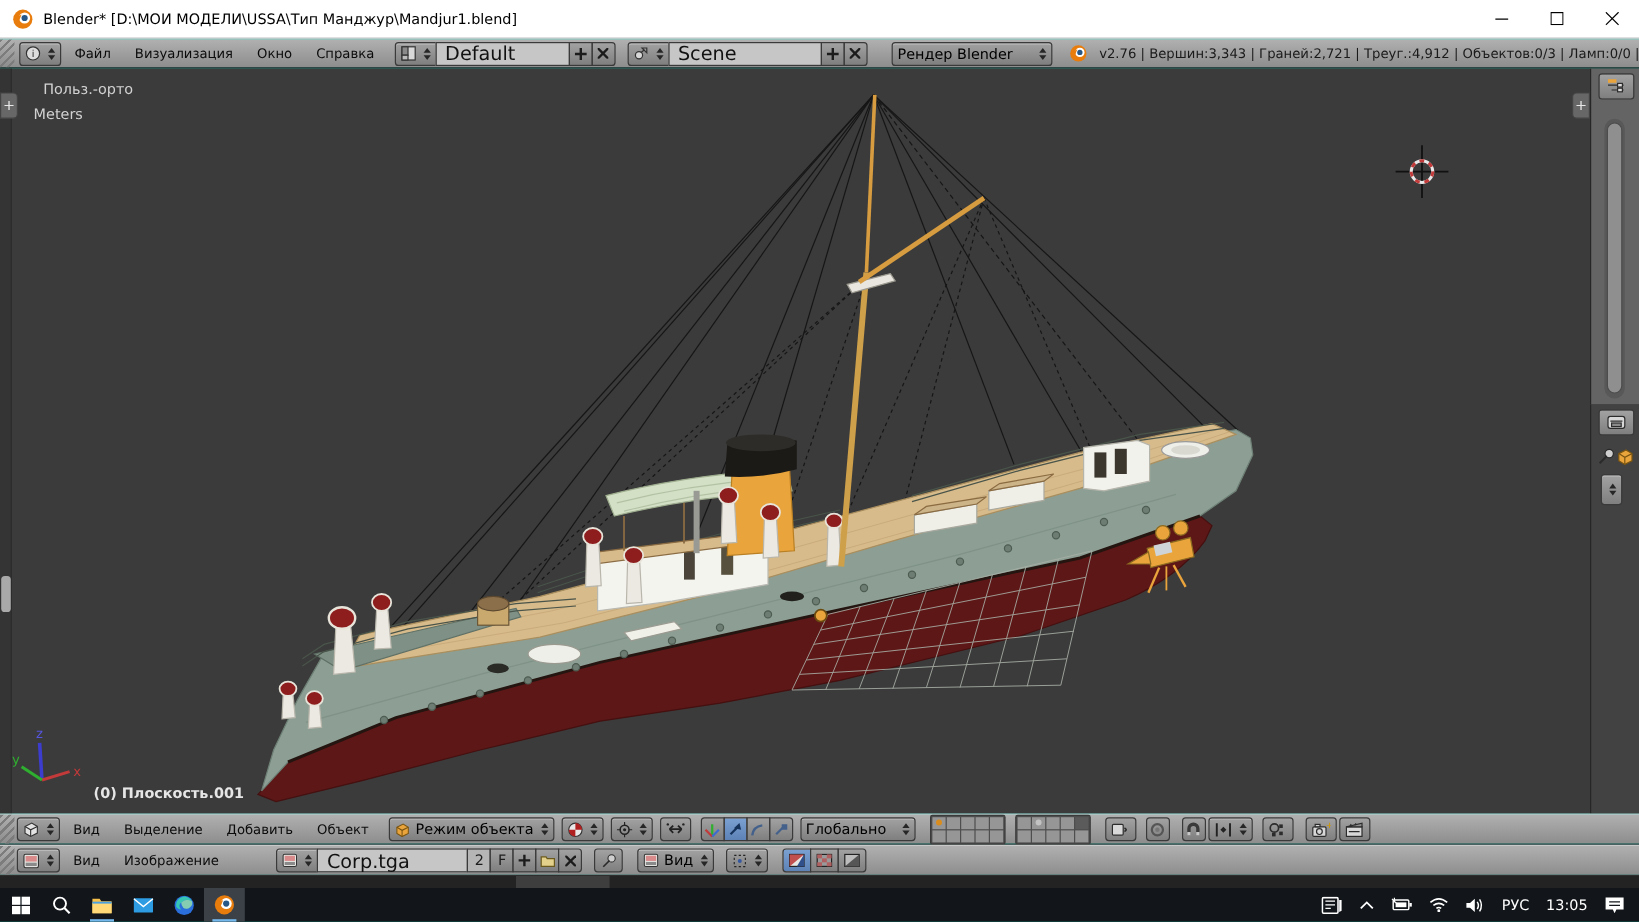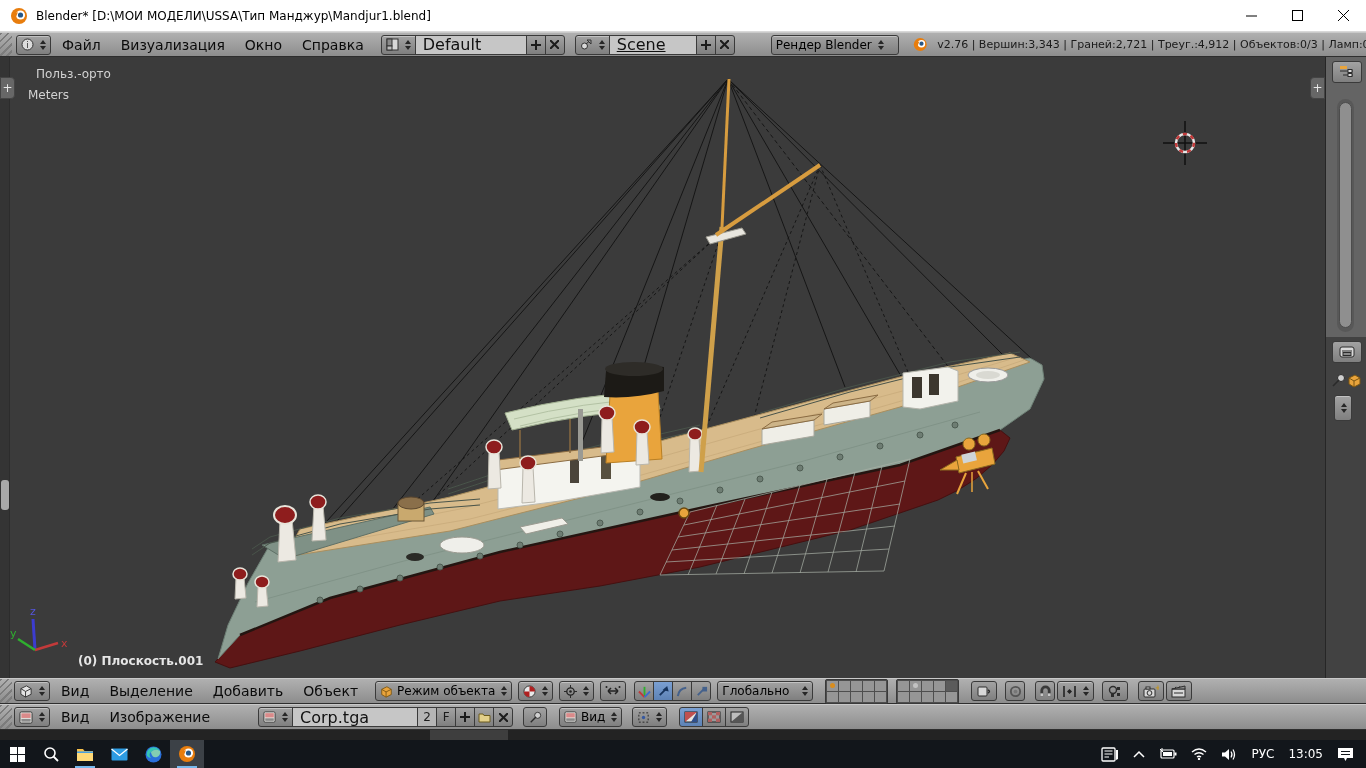--- a/index.html
+++ b/index.html
@@ -11,21 +11,21 @@
   .titlebar { position:absolute; top:0; left:0; width:1366px; height:32px; background:#ffffff; display:flex; align-items:center; border-bottom:1px solid #d8d8d8; }
   .titlebar .appicon { margin:0 8px 0 10px; }
   .titlebar .title { font-size:12px; color:#000; }
   .winbtns { margin-left:auto; display:flex; height:32px; }
   .wb { width:46px; height:32px; display:flex; align-items:center; justify-content:center; }
   .wb svg { display:block; }
 
   
   .bheader { position:absolute; left:0; width:1366px; display:flex; align-items:center; background:linear-gradient(#b0b0b0,#8d8d8d); border-top:1px solid #c9c9c9; border-bottom:1px solid #2e2e2e; gap:2px; }
   .corner { width:12px; height:100%; background:repeating-linear-gradient(135deg,#7c7c7c 0 2px,transparent 2px 5px); flex:0 0 auto; }
-  .hmenu { font-size:14px; color:#0b0b0b; padding:0 9px; white-space:nowrap; }
+  .hmenu { font-size:11px; color:#0b0b0b; padding:0 9px; white-space:nowrap; }
   .chip { display:inline-flex; align-items:center; height:20px; border:1px solid #3a3a3a; border-radius:3px; background:linear-gradient(#a2a2a2,#7f7f7f); color:#000; font-size:12px; padding:0 4px; gap:4px; box-shadow:inset 0 1px 0 rgba(255,255,255,.35); white-space:nowrap; }
   .stepper { display:flex; flex-direction:column; align-items:center; gap:2px; margin-left:2px; }
   .stepper .up { width:0; height:0; border-left:3px solid transparent; border-right:3px solid transparent; border-bottom:4px solid #262626; }
   .stepper .dn { width:0; height:0; border-left:3px solid transparent; border-right:3px solid transparent; border-top:4px solid #262626; }
   .field { background:#c6c6c6; border:1px solid #3a3a3a; height:20px; padding:0 7px; font-size:16px; color:#111; display:flex; align-items:center; }
   .sqbtn { width:20px; height:20px; border:1px solid #3a3a3a; border-radius:3px; background:linear-gradient(#a2a2a2,#7f7f7f); display:flex; align-items:center; justify-content:center; font-size:12px; color:#1c1c1c; }
   .group { display:inline-flex; align-items:center; }
   .group > * { border-radius:0; margin-left:-1px; }
   .group > :first-child { border-radius:3px 0 0 3px; margin-left:0; }
   .group > :last-child { border-radius:0 3px 3px 0; }
@@ -140,35 +140,35 @@
         <svg width="13" height="13" viewBox="0 0 13 13">
             <circle cx="4.5" cy="8" r="3" fill="#d8d8d8" stroke="#333"></circle>
             <path d="M7,2 L11,2 L11,6 Z" fill="#9a9a9a" stroke="#333"></path>
             <line x1="6" y1="6" x2="9" y2="3.5" stroke="#333"></line>
           </svg>
         <span class="stepper">
             <i class="up"></i>
             <i class="dn"></i>
           </span>
       </div>
-      <div class="field" style="width:88px;text-decoration:underline;">Scene</div>
+      <div class="field" style="width:128px;">Scene</div>
       <div class="sqbtn">
           <svg width="10" height="10">
             <line x1="5" y1="0" x2="5" y2="10" stroke="#1c1c1c" stroke-width="2"></line>
             <line x1="0" y1="5" x2="10" y2="5" stroke="#1c1c1c" stroke-width="2"></line>
           </svg>
         </div>
       <div class="sqbtn">
           <svg width="9" height="9">
             <line x1="0" y1="0" x2="9" y2="9" stroke="#1c1c1c" stroke-width="2"></line>
             <line x1="9" y1="0" x2="0" y2="9" stroke="#1c1c1c" stroke-width="2"></line>
           </svg>
         </div>
     </div>
-    <div class="chip" style="margin-left:34px; width:148px; ">
+    <div class="chip" style="margin-left:18px; width:148px; justify-content:space-between;">
       <span>Рендер Blender</span>
       <span class="stepper">
           <i class="up"></i>
           <i class="dn"></i>
         </span>
     </div>
     <svg width="17" height="17" viewBox="0 0 18 18" style="margin-left:12px;">
       <circle cx="9" cy="9" r="8" fill="#e87d0d"></circle>
         <circle cx="10.5" cy="8" r="4.6" fill="#fff"></circle>
         <circle cx="10.5" cy="8" r="2.6" fill="#265787"></circle>

